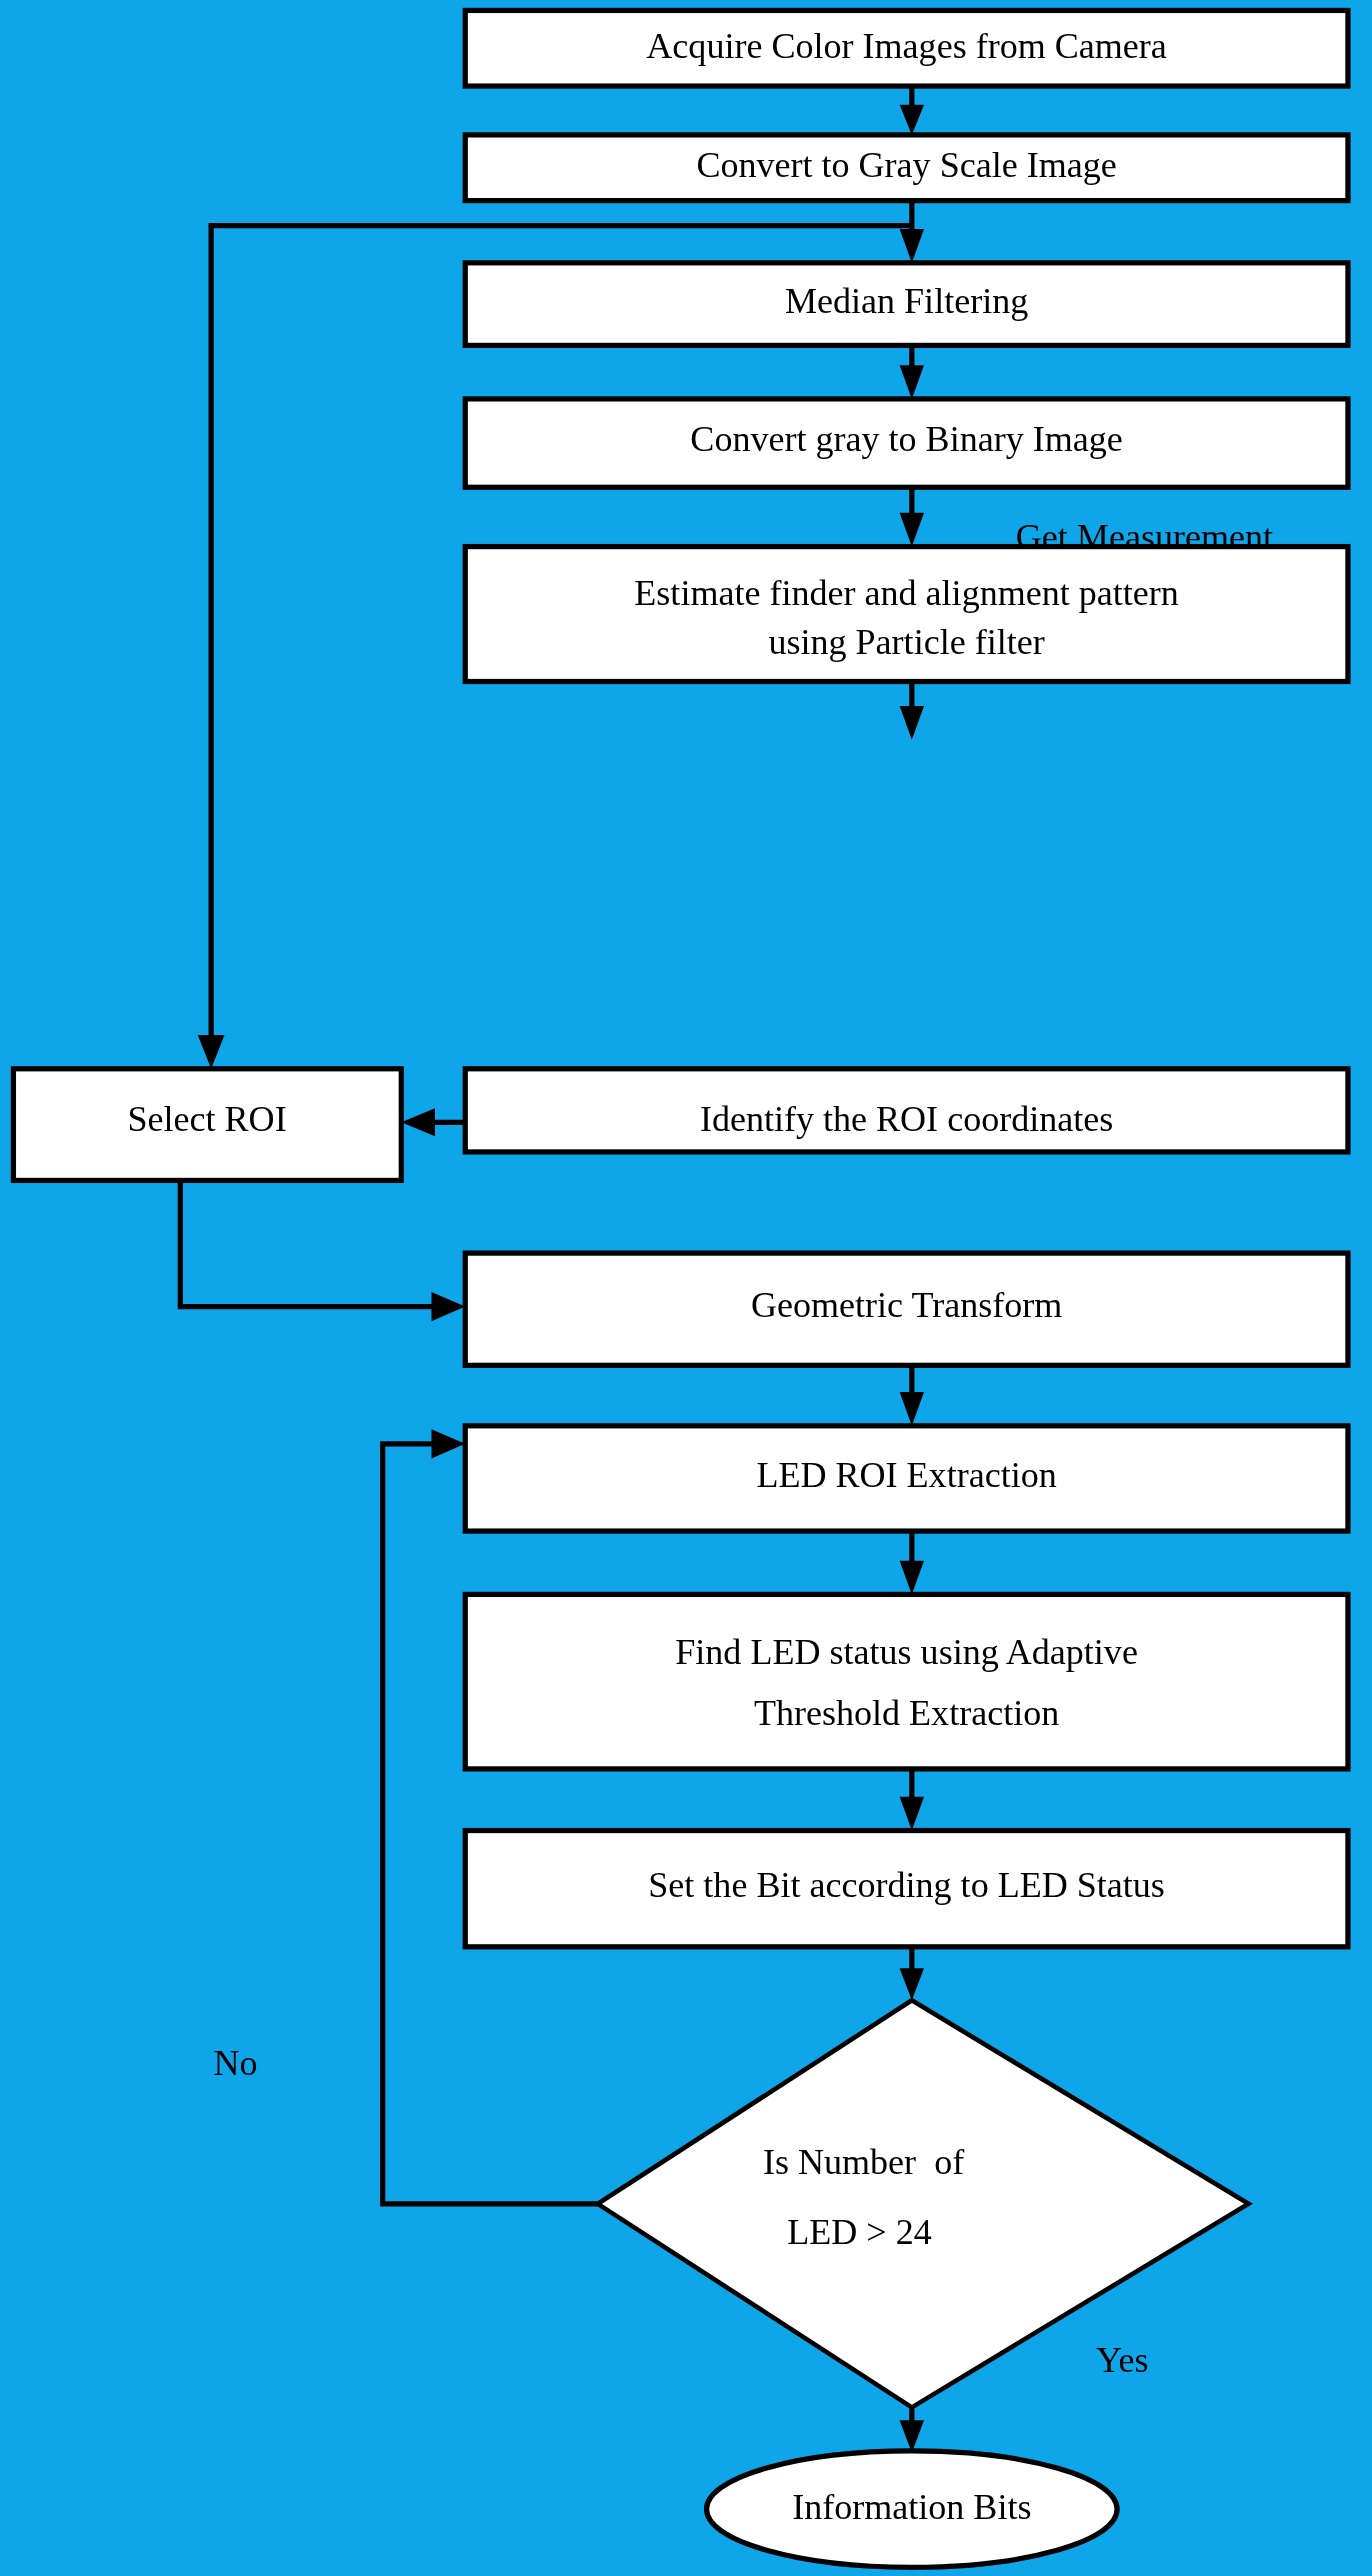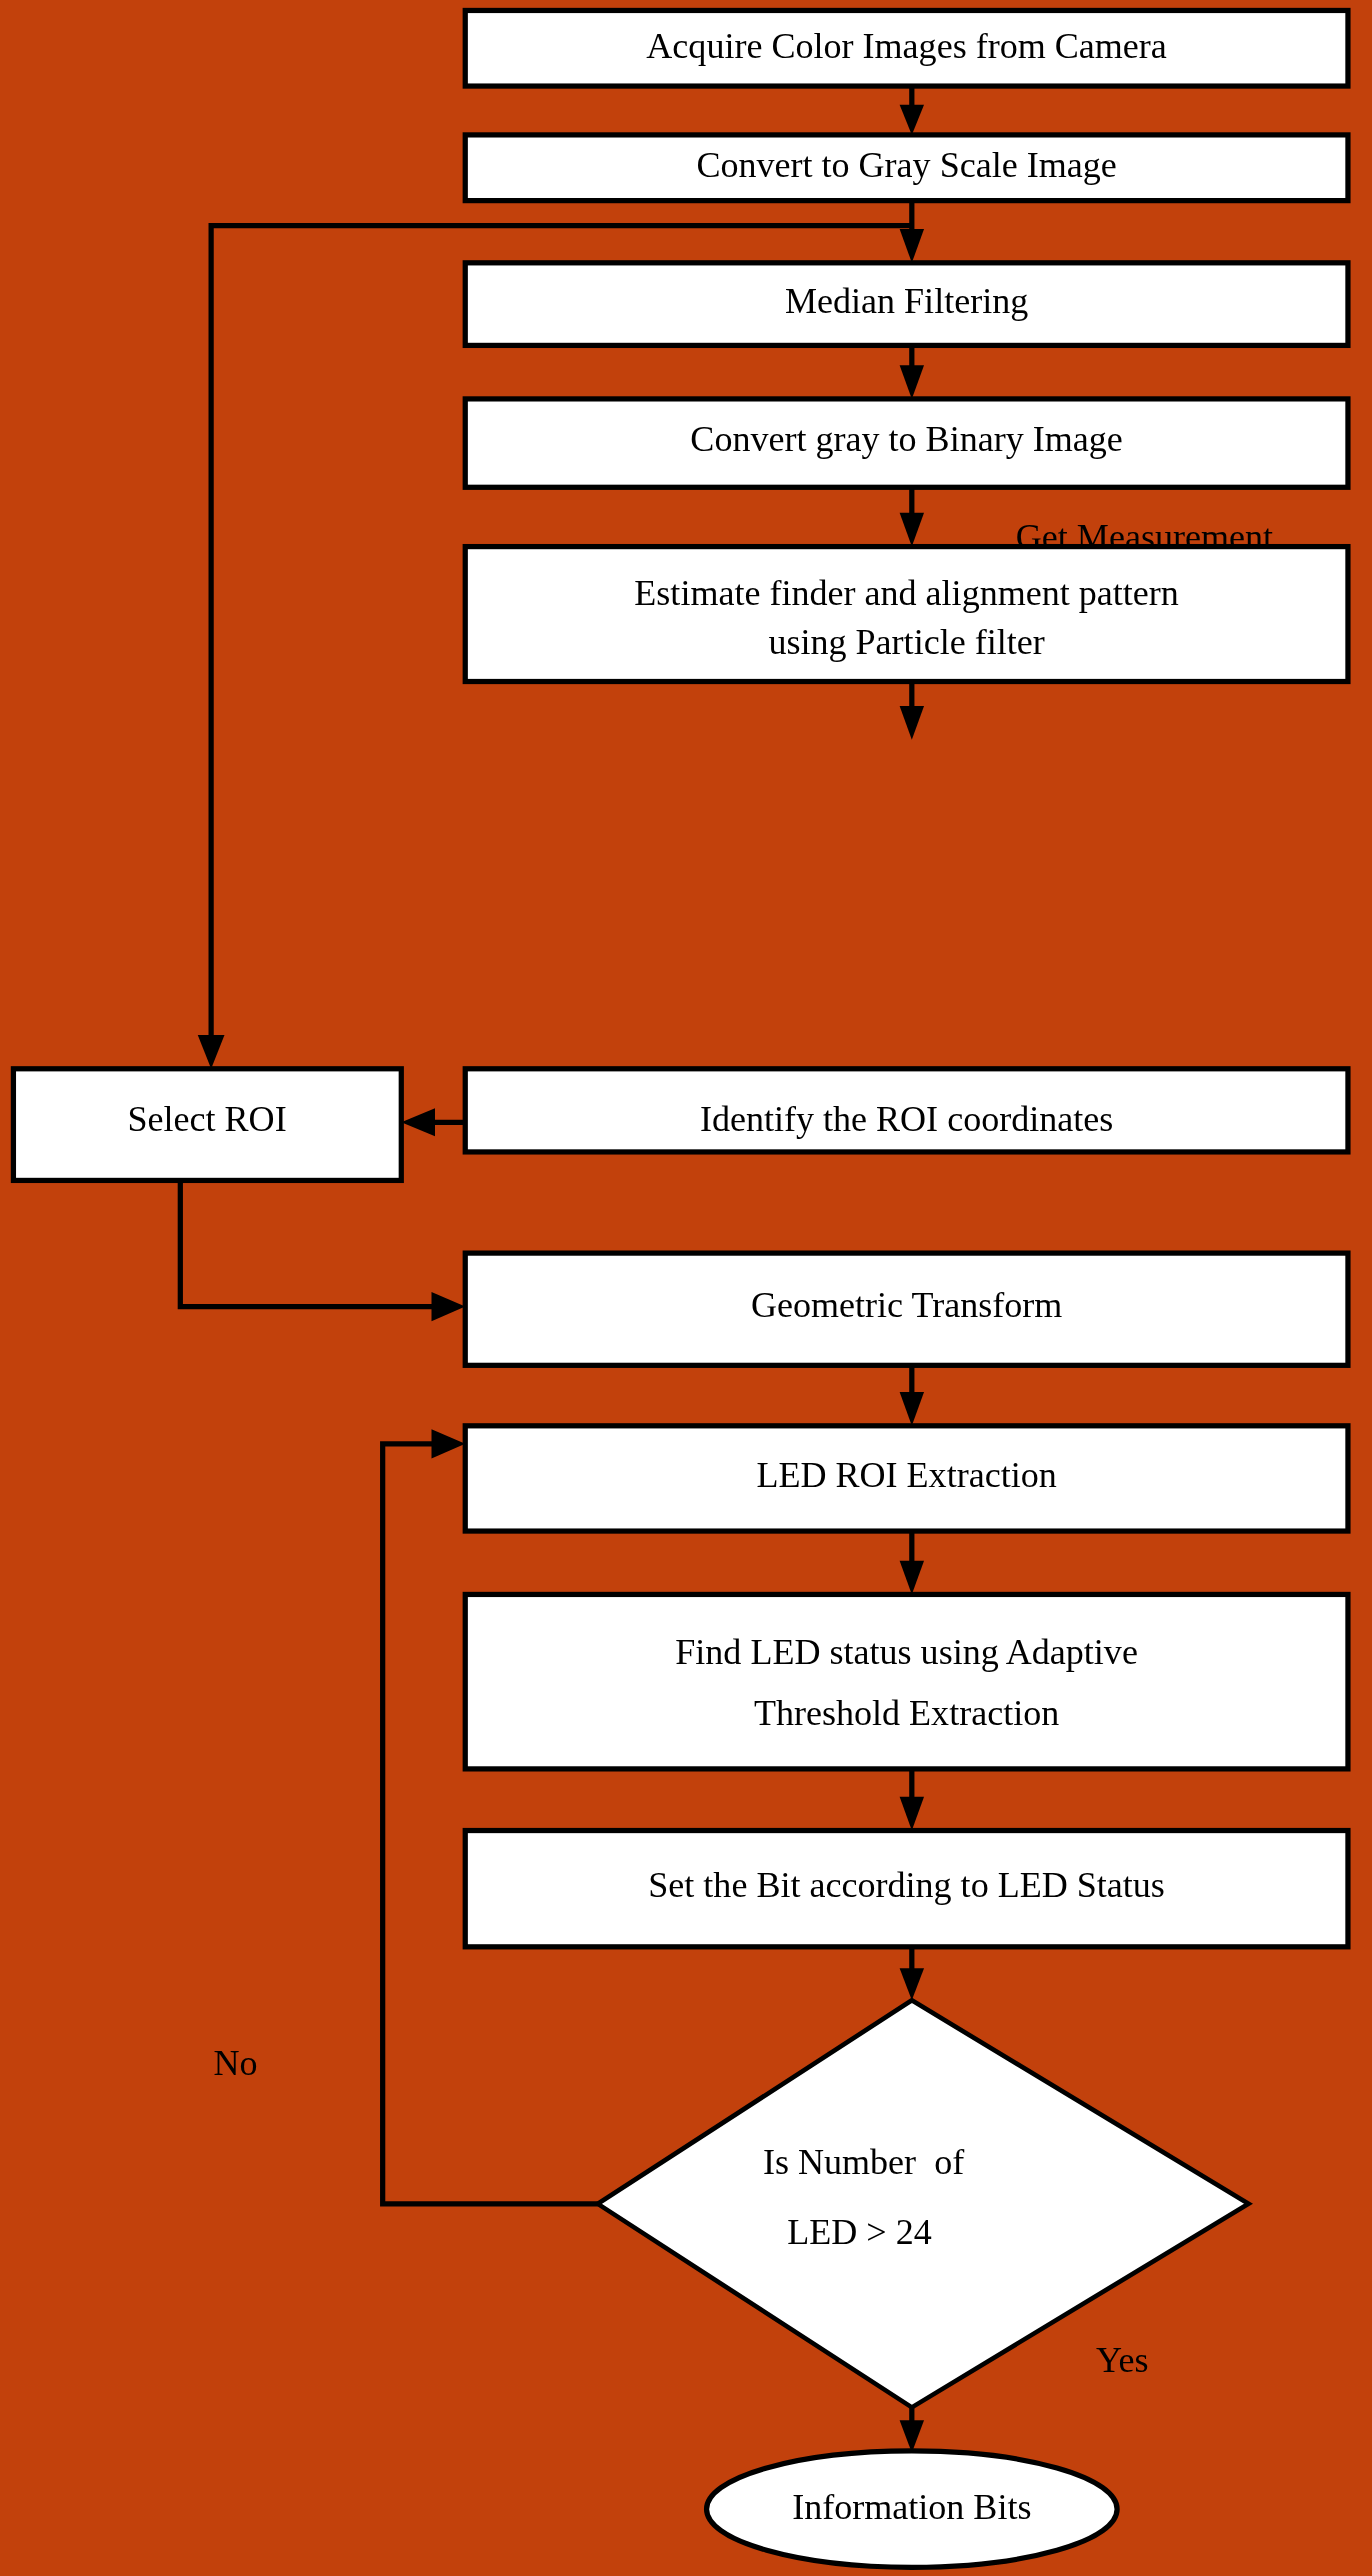--- a/index.html
+++ b/index.html
@@ -7,21 +7,21 @@
     padding: 0;
     background: #ffffff;
   }
   body {
     font-family: "Liberation Serif", "DejaVu Serif", serif;
   }
   #flowchart-root {
     position: relative;
     width: 1373px;
     height: 2576px;
-    background: #c2410c;
+    background: #0ea5e9;
     overflow: hidden;
   }
   svg.chart-svg {
     position: absolute;
     top: 0;
     left: 0;
     width: 1373px;
     height: 2576px;
     display: block;
   }

